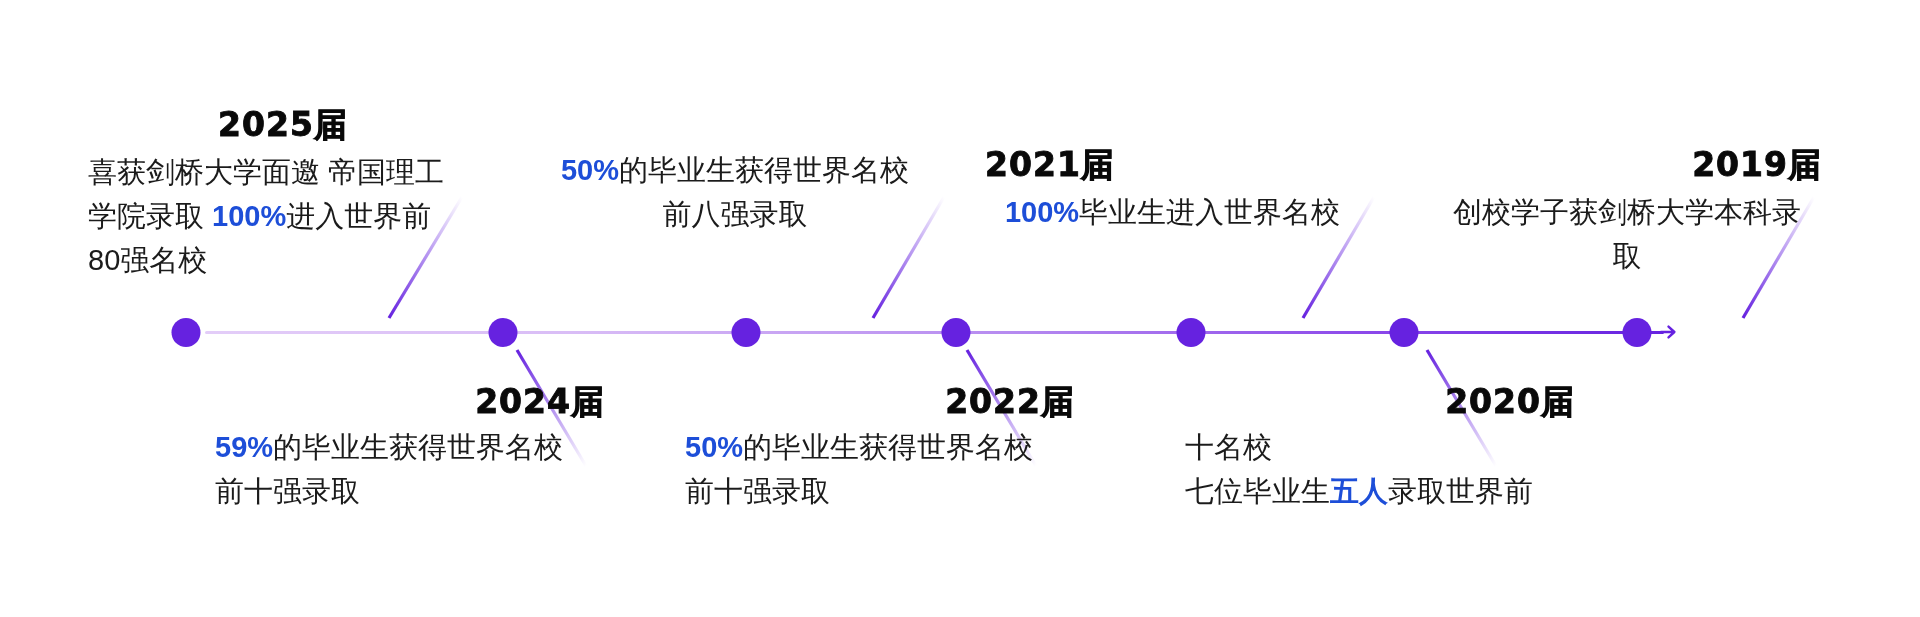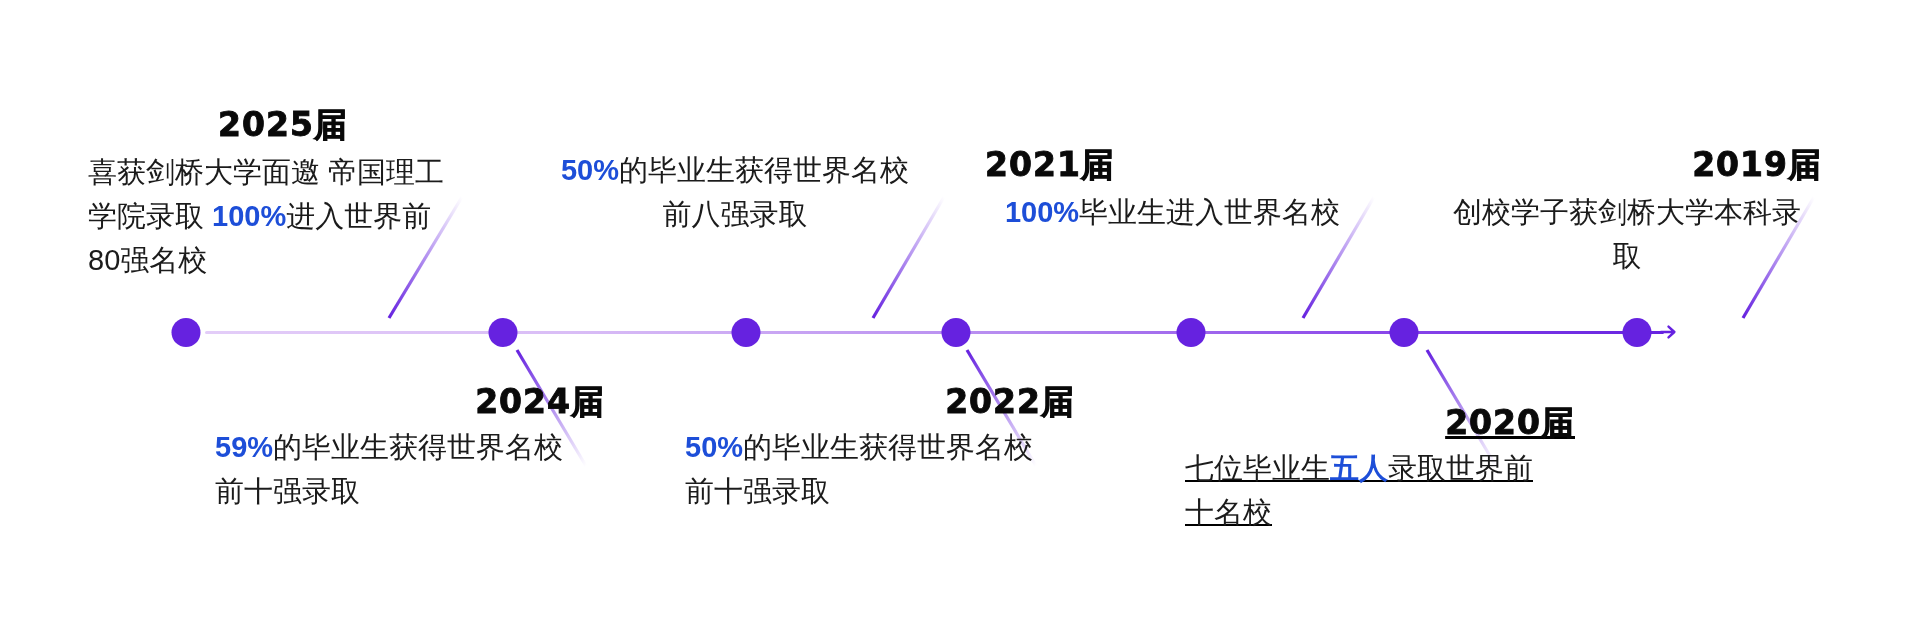--- a/index.html
+++ b/index.html
@@ -245,21 +245,21 @@
   </div>
 
   <div class="block bottom align-right" style="left:685px;top:385px;width:390px;">
     <div class="year">2022届</div>
     <div class="desc">
         <div><b>50%</b><span>的毕业生获得世界名校</span></div>
         <div><span>前十强录取</span></div>
       </div>
   </div>
 
-  <div class="block bottom align-right" style="left:1185px;top:406px;width:390px;text-decoration:underline;">
+  <div class="block bottom align-right" style="left:1185px;top:385px;width:390px;">
     <div class="year">2020届</div>
     <div class="desc">
+        <div><span>十名校</span></div>
         <div><span>七位毕业生</span><b>五人</b><span>录取世界前</span></div>
-        <div><span>十名校</span></div>
       </div>
   </div>
 
 </div>
 
 </body></html>

